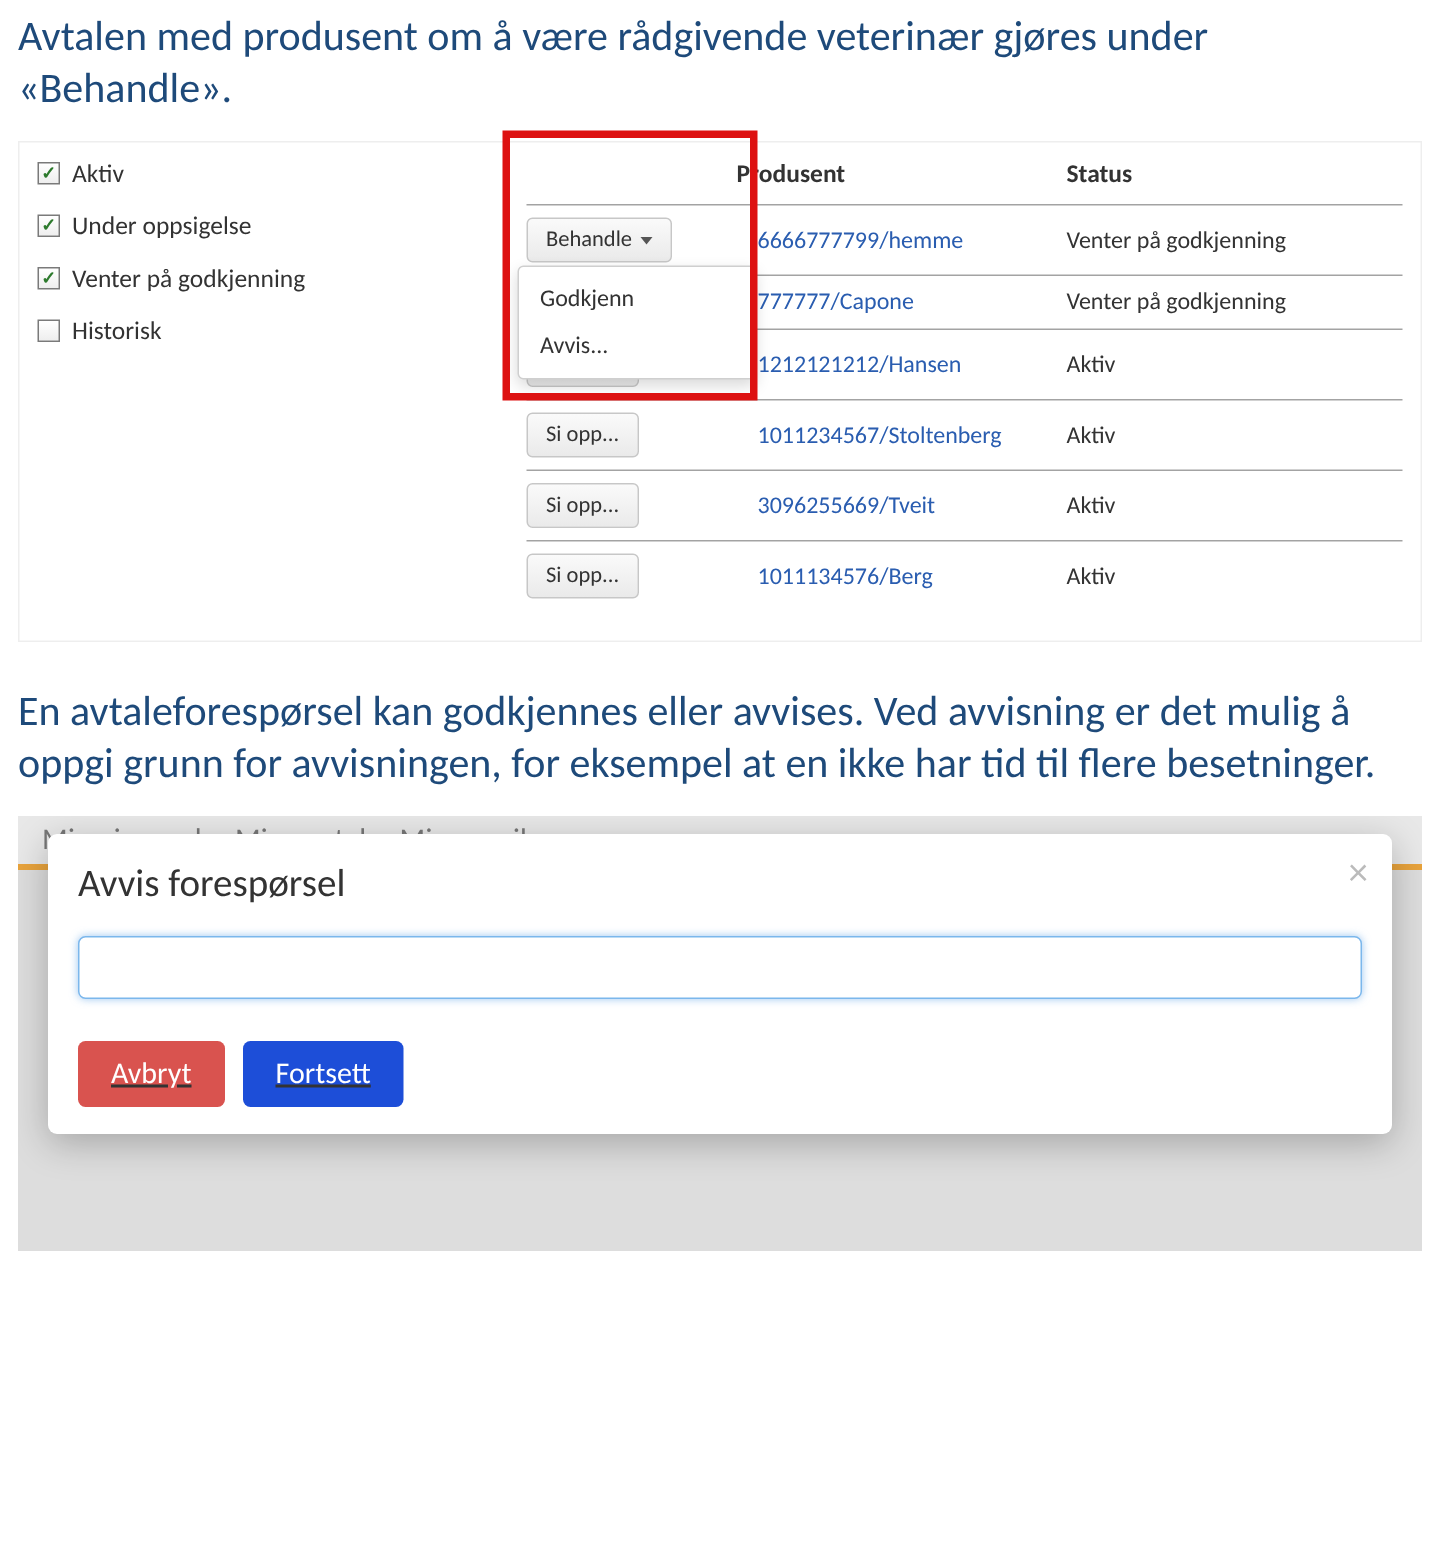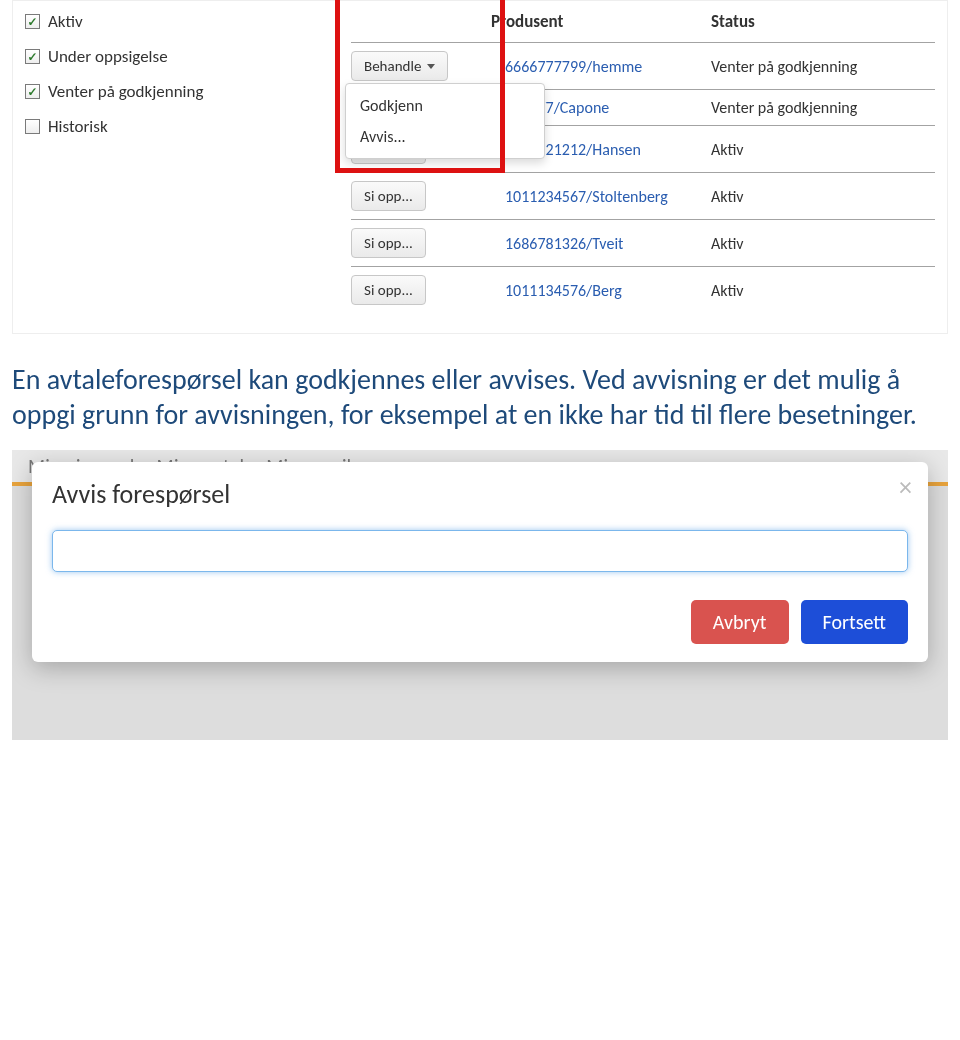--- a/index.html
+++ b/index.html
@@ -105,21 +105,21 @@
     position: absolute;
     border: 5px solid #d11;
     pointer-events: none;
   }
   .dd-menu {
     position: absolute;
     background: #fff;
     border: 1px solid #cfcfcf;
     border-radius: 4px;
     box-shadow: 0 4px 10px rgba(0,0,0,.15);
-    width: 200px;
+    width: 159px;
     padding: 6px 0;
   }
   .dd-item {
     padding: 6px 14px;
     font-size: 16px;
     color: #333;
   }
 
   
   .modal-shot {
@@ -163,38 +163,39 @@
   .modal-input {
     width: 100%;
     height: 42px;
     border: 1px solid #7bb7ec;
     border-radius: 5px;
     box-shadow: 0 0 6px rgba(90,160,230,.6);
     background: #fff;
   }
   .modal-footer {
     display: flex;
-    justify-content: flex-end;
     gap: 12px;
     margin-top: 28px;
+    text-decoration: underline;
   }
   .mbtn {
     border-radius: 5px;
     padding: 10px 22px;
     font-size: 20px;
     color: #fff;
   }
   .mbtn.red { background: #d9534f; }
   .mbtn.green { background: #1d4ed8; }
 </style>
 </head>
 <body>
 
 <div class="page">
 
+  <p class="para">Avtalen med produsent om å være rådgivende veterinær gjøres under «Behandle».</p>
 
   <div class="avtaler-shot">
 
     <div class="avtaler-body">
 
       <div class="filters">
         <div class="filter-row">
           <span class="cb checked"></span>
           <span>Aktiv</span>
         </div>
@@ -243,21 +244,21 @@
         </div>
 
         <div class="grow">
           <div><span class="btn">Si opp...</span></div>
           <span class="prod-link">1011234567/Stoltenberg</span>
           <span class="status">Aktiv</span>
         </div>
 
         <div class="grow">
           <div><span class="btn">Si opp...</span></div>
-          <span class="prod-link">1686781326/Tveit</span>
+          <span class="prod-link">3096255669/Tveit</span>
           <span class="status">Aktiv</span>
         </div>
 
         <div class="grow">
           <div><span class="btn">Si opp...</span></div>
           <span class="prod-link">1011134576/Berg</span>
           <span class="status">Aktiv</span>
         </div>
 
         <div class="dd-menu" style="left:-6px; top:72px;">

